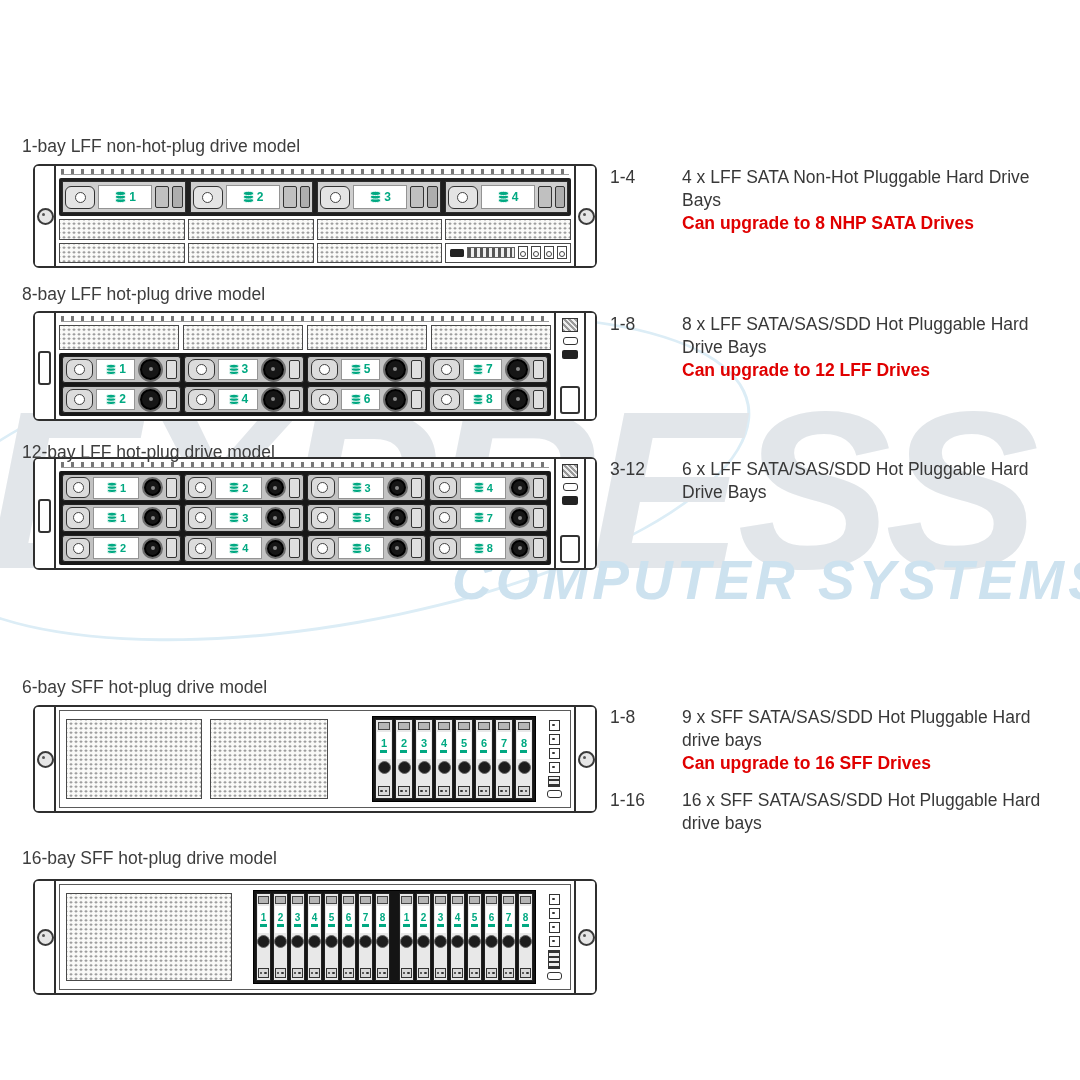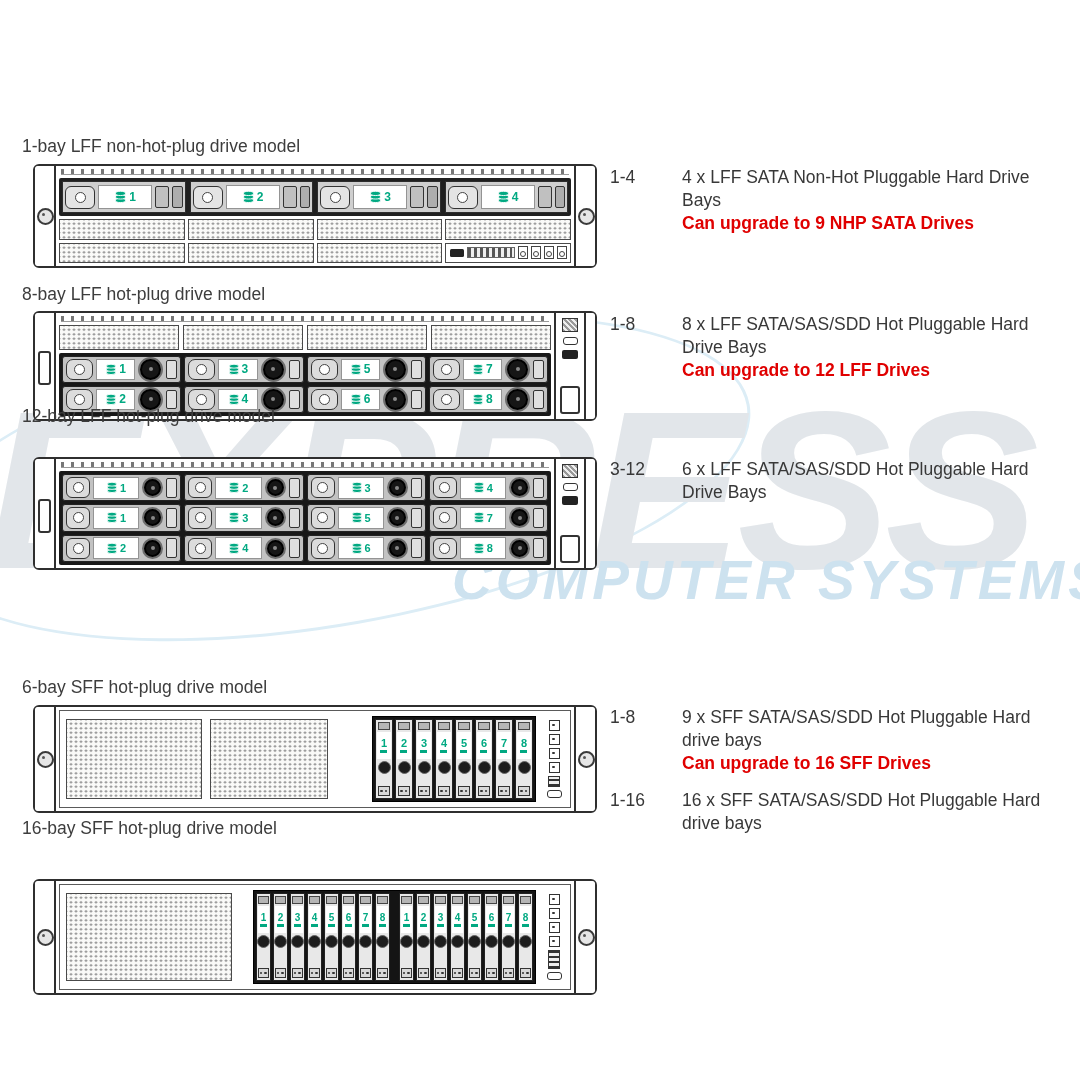--- a/index.html
+++ b/index.html
@@ -11,21 +11,21 @@
   .wm-express{position:absolute;left:-14px;top:362px;font-size:224px;font-weight:700;
               font-style:italic;letter-spacing:-6px;white-space:nowrap;color:#e2e6ea;
               transform:scaleX(1.03);transform-origin:left top;}
   .wm-cs{position:absolute;left:452px;top:548px;font-size:55px;font-weight:700;
          font-style:italic;letter-spacing:4px;white-space:nowrap;color:#cde2ef;}
   .wm-swoosh{position:absolute;left:-90px;top:330px;width:840px;height:290px;
              border:3px solid #dcedf6;border-radius:50%;transform:rotate(-10deg);}
 
   
   .title{position:absolute;left:22px;font-size:17.5px;color:#3d3d3d;z-index:2;}
-  .t1{top:136px}.t2{top:284px}.t3{top:406px}.t4{top:677px}.t5{top:818px}
+  .t1{top:136px}.t2{top:284px}.t3{top:442px}.t4{top:677px}.t5{top:848px}
 
   .ann{position:absolute;left:610px;width:462px;display:flex;z-index:2;
        font-size:17.5px;line-height:23px;color:#383838;}
   .a1{top:166px}.a2{top:313px}.a3{top:458px}.a4{top:706px}.a5{top:789px}
   .ann .ref{flex:0 0 72px;}
   .ann .desc{flex:1;}
   .note{color:#e00000;font-weight:700;}
 
   
   .chassis{position:absolute;left:33px;width:564px;background:#fff;z-index:1;
@@ -250,21 +250,21 @@
       </div>
     </div>
     <div class="ear right">
       <div class="screw"></div>
     </div>
   </div>
   <div class="ann a1">
     <div class="ref">1-4</div>
     <div class="desc">
       <span>4 x LFF SATA Non-Hot Pluggable Hard Drive Bays</span>
-      <div class="note">Can upgrade to 9 NHP SATA Drives</div>
+      <div class="note">Can upgrade to 8 NHP SATA Drives</div>
     </div>
   </div>
 
   <div class="title t2">8-bay LFF hot-plug drive model</div>
   <div class="chassis c2">
     <div class="ear left">
       <div class="handle-rect"></div>
     </div>
     <div class="main">
       <div class="rail"></div>

